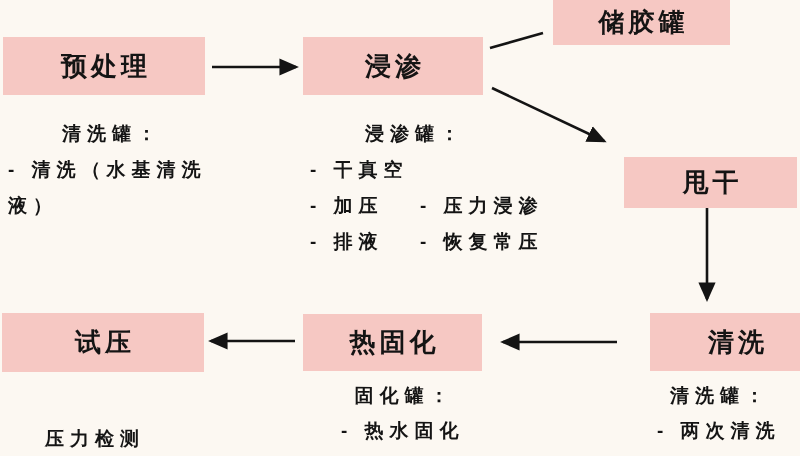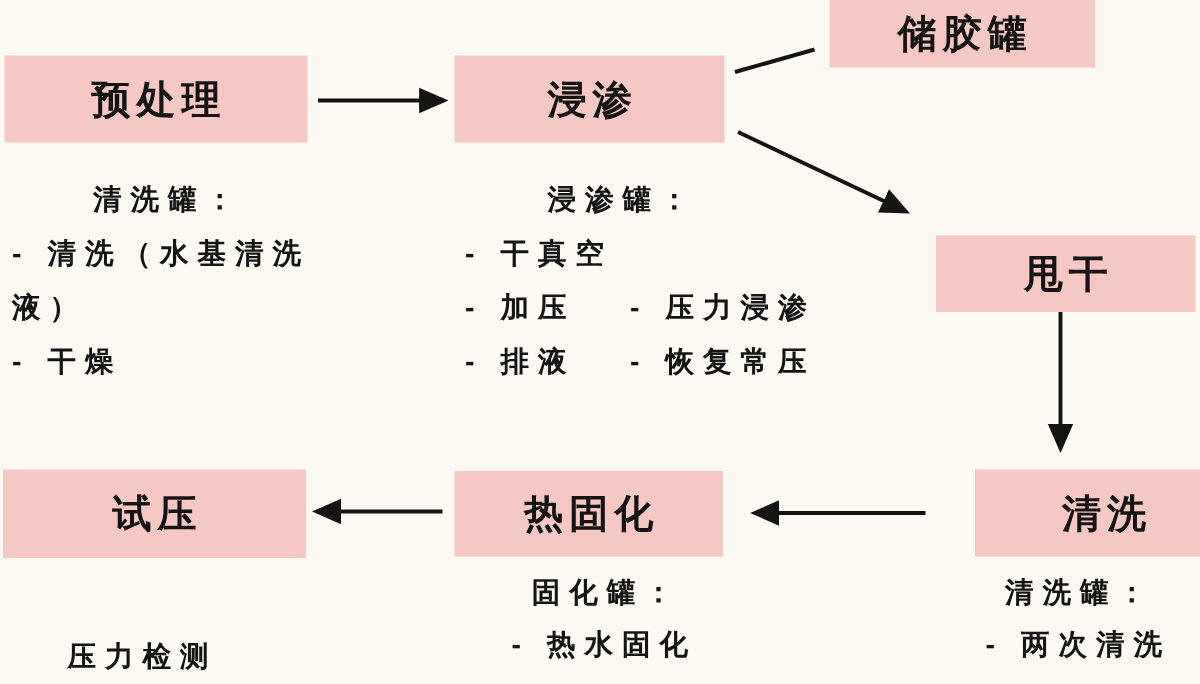--- a/index.html
+++ b/index.html
@@ -90,21 +90,20 @@
     <span>热固化</span>
   </div>
   <div class="node n-test">
     <span>试压</span>
   </div>
 
   <div class="notes notes-pre">
     <div class="nh">清洗罐：</div>
     <div class="nl">- 清洗（水基清洗</div>
     <div class="nl">液）</div>
-    <div class="nl">- 干燥</div>
   </div>
 
   <div class="notes notes-imp">
     <div class="nh">浸渗罐：</div>
     <div class="imp-row">
       <span class="c1">- 干真空</span>
     </div>
     <div class="imp-row">
       <span class="c1">- 加压</span>
       <span class="c2">- 压力浸渗</span>

